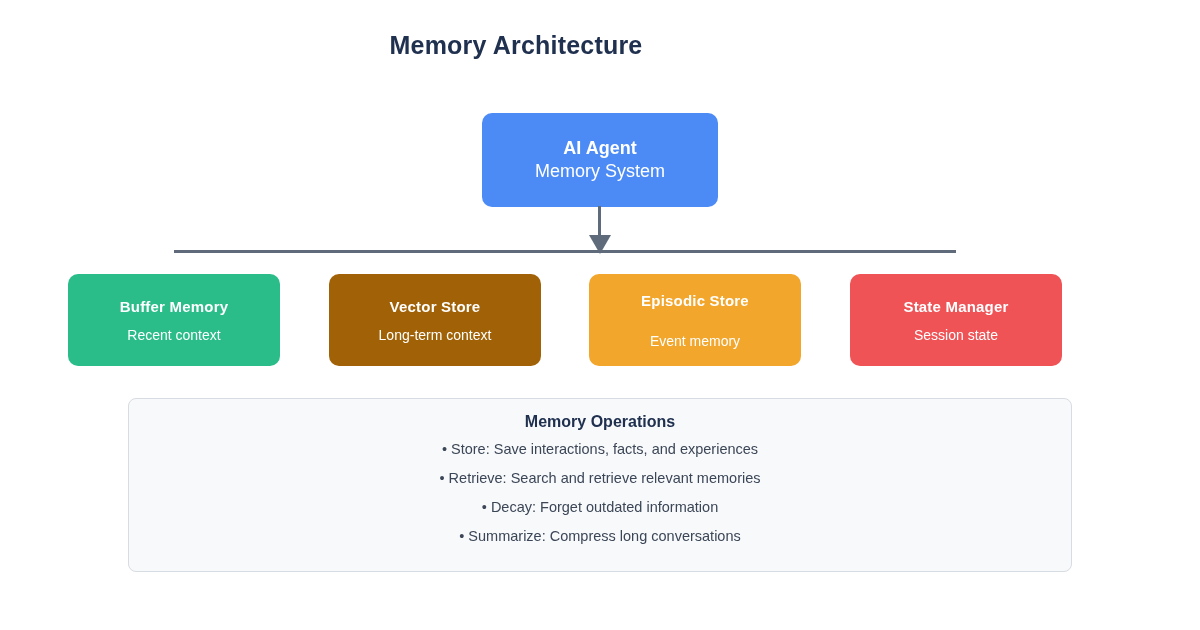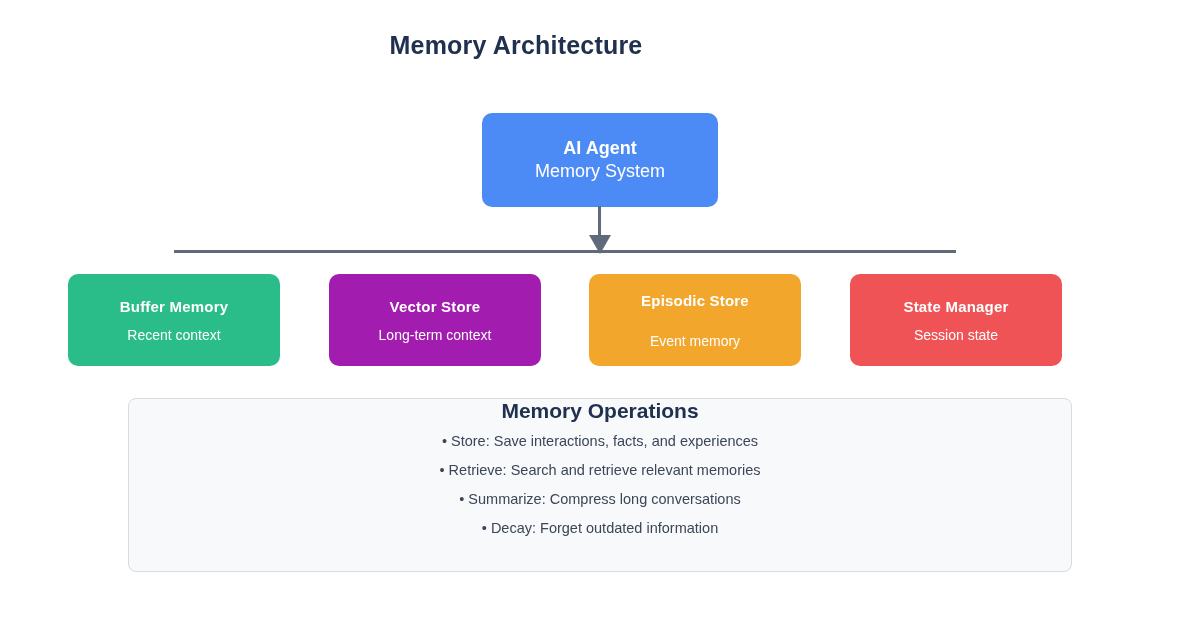--- a/index.html
+++ b/index.html
@@ -37,21 +37,21 @@
     border-left: 11px solid transparent; border-right: 11px solid transparent;
     border-top: 19px solid #5f6b7a;
   }
   .h-connector { position: absolute; left: 174px; top: 250px; width: 782px; height: 3px; }
 
   .ops-panel {
     position: absolute; left: 128px; top: 398px; width: 944px; height: 174px;
     border: 1px solid #d7dbe2; border-radius: 8px;
     text-align: center;
   }
-  .ops-title { font-size: 21px; font-weight: bold; }
+  .ops-title { margin-top: 14px; font-size: 16px; font-weight: bold; }
   .ops-list { margin-top: 4px; font-size: 14.5px; }
   .ops-item { line-height: 29px; }
 </style>
 </head>
 <body>
 
 <div class="stage">
 
   <div class="diagram-title" style="color: rgb(32, 48, 79);">Memory Architecture</div>
 
@@ -62,38 +62,38 @@
 
   <div class="arrow-stem" style="background: rgb(95, 107, 122);"></div>
   <div class="arrow-head" style="border-top-color: rgb(95, 107, 122);"></div>
   <div class="h-connector" style="background: rgb(95, 107, 122);"></div>
 
   <div class="node node-child node-child-0" style="background: rgb(42, 189, 138);">
     <div class="node-title">Buffer Memory</div>
     <div class="node-subtitle">Recent context</div>
   </div>
 
-  <div class="node node-child node-child-1" style="background: #a21caf;">
+  <div class="node node-child node-child-1" style="background: #a16207;">
     <div class="node-title">Vector Store</div>
     <div class="node-subtitle">Long-term context</div>
   </div>
 
   <div class="node node-child node-child-2" style="background: rgb(242, 166, 43);">
     <div class="node-title">Episodic Store</div>
     <div class="node-subtitle">Event memory</div>
   </div>
 
   <div class="node node-child node-child-3" style="background: rgb(239, 83, 86);">
     <div class="node-title">State Manager</div>
     <div class="node-subtitle">Session state</div>
   </div>
 
   <div class="ops-panel" style="background: rgb(248, 249, 251); border-color: rgb(215, 219, 226);">
     <div class="ops-title" style="color: rgb(32, 48, 79);">Memory Operations</div>
     <div class="ops-list" style="color: rgb(59, 70, 86);">
       <div class="ops-item">• Store: Save interactions, facts, and experiences</div>
       <div class="ops-item">• Retrieve: Search and retrieve relevant memories</div>
+      <div class="ops-item">• Decay: Forget outdated information</div>
       <div class="ops-item">• Summarize: Compress long conversations</div>
-      <div class="ops-item">• Decay: Forget outdated information</div>
     </div>
   </div>
 
 </div>
 
 </body></html>

